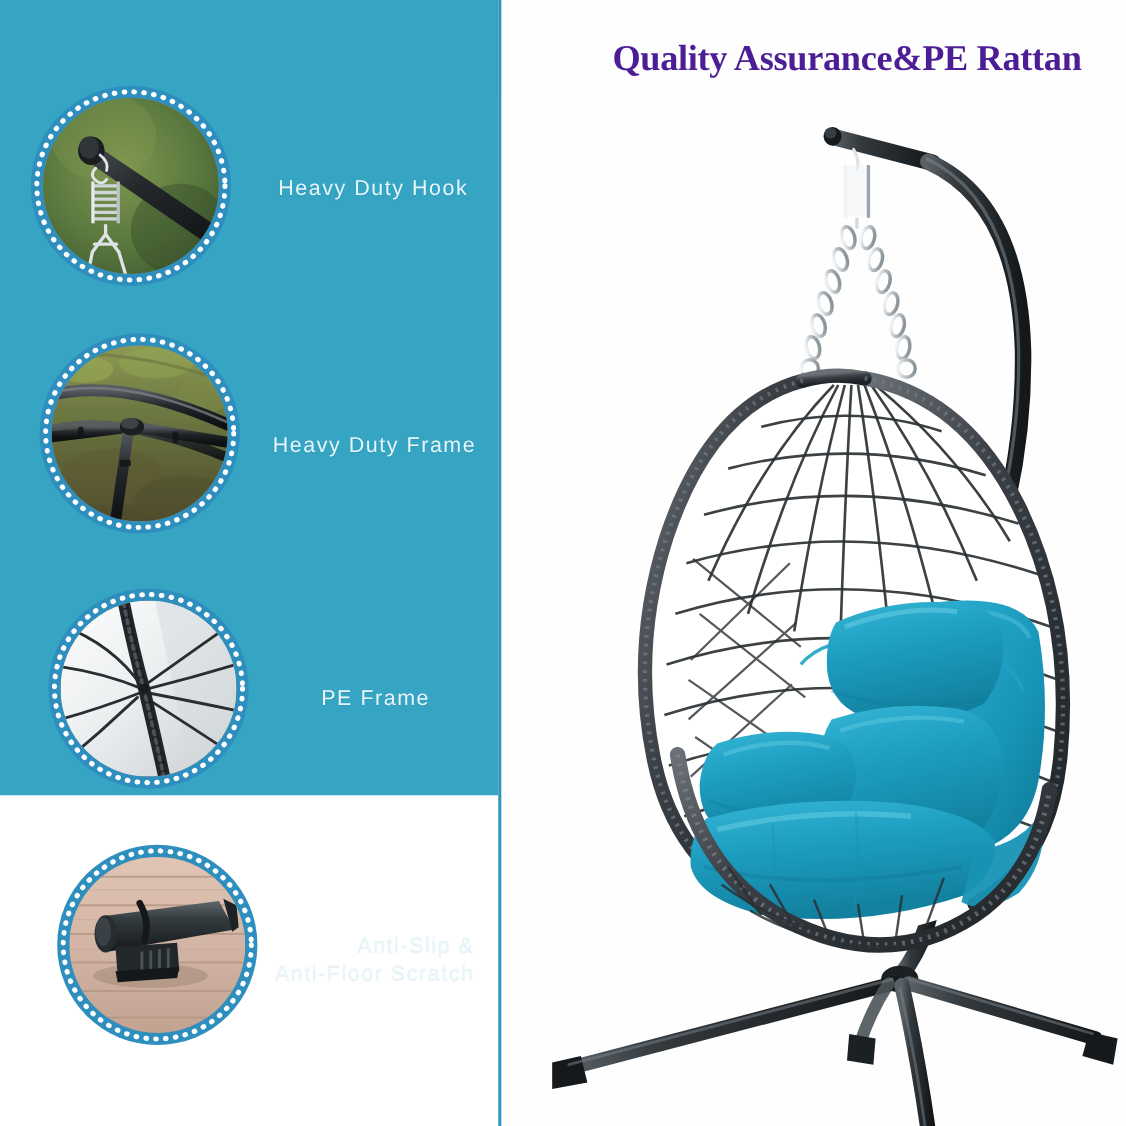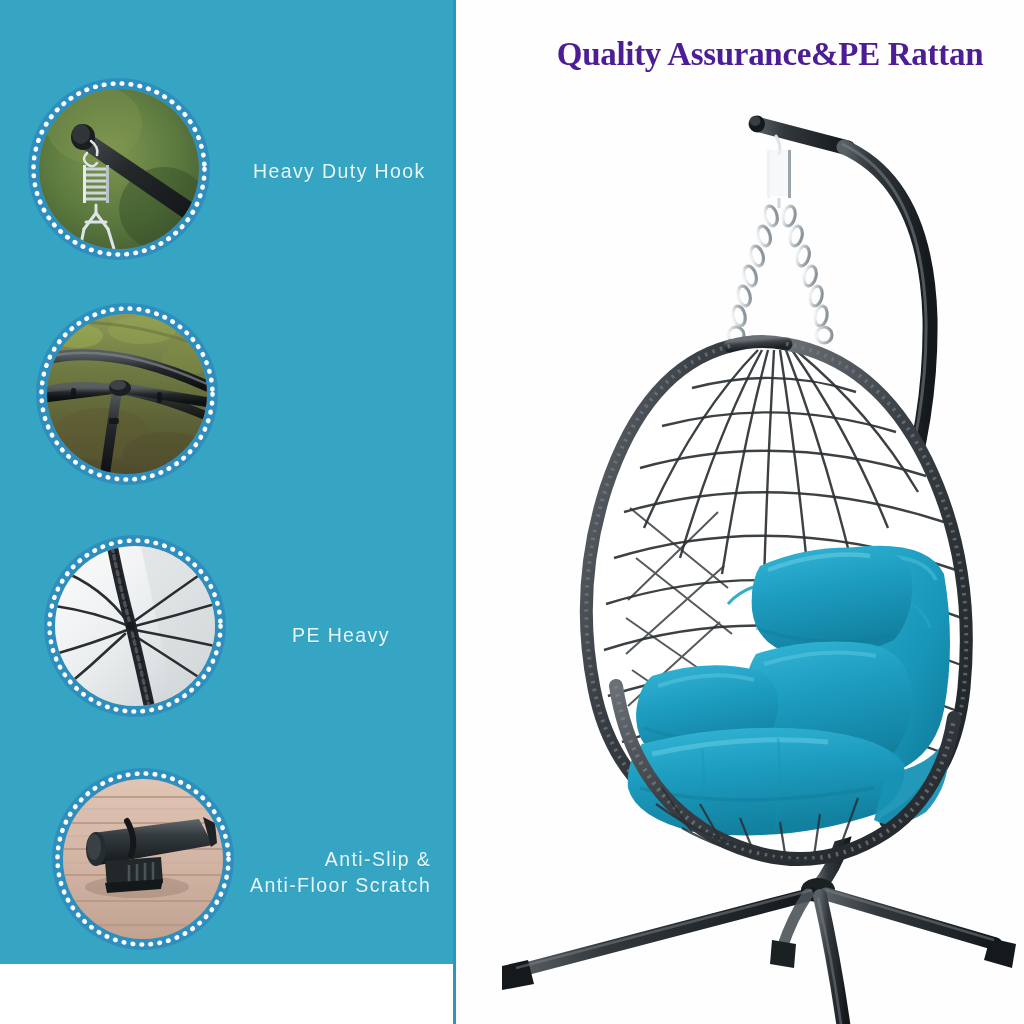--- a/index.html
+++ b/index.html
@@ -1,21 +1,21 @@
 <!DOCTYPE html>
 <html><head>
 <meta charset="utf-8">
 <style>
   html,body{margin:0;padding:0;background:#fff;}
   body{width:1024px;height:1024px;font-family:"Liberation Sans",sans-serif;overflow:hidden;}
   #page{position:relative;width:1024px;height:1024px;overflow:hidden;background:#fff;}
 
   
   #left-panel{
-    position:absolute;left:0;top:0;width:453px;height:964px;
+    position:absolute;left:0;top:0;width:453px;height:723px;
     background:#36a5c3;
   }
   #panel-divider{
     position:absolute;left:453px;top:0;width:3px;height:1024px;
     background:#2f96b8;
   }
 
   .feature-row{position:absolute;left:0;width:453px;height:215px;}
   .feature-circle{
     position:absolute;width:182px;height:182px;border-radius:50%;
@@ -150,20 +150,21 @@
             <ellipse cx="71" cy="71" rx="8" ry="5" fill="#3c4245"></ellipse>
             <rect x="24" y="74" width="5" height="11" rx="2" fill="#111416" opacity=".85"></rect>
             <rect x="110" y="78" width="5" height="11" rx="2" fill="#111416" opacity=".85"></rect>
             <rect x="62" y="104" width="10" height="6" rx="2" fill="#111416" opacity=".85"></rect>
           </svg>
         </div>
         <svg class="dot-ring" viewBox="0 0 182 182">
           <circle cx="91" cy="91" r="85.5" fill="none" stroke="#ffffff" stroke-width="4.6" stroke-linecap="round" stroke-dasharray="0.6 8.4"></circle>
         </svg>
       </div>
+      <div class="feature-label" style="left:248px;top:392px;">Heavy Duty Frame</div>
     </div>
 
     <div class="feature-row" style="top:0;">
       <div class="feature-circle" style="left:44px;top:535px;">
         <div class="photo">
           <svg viewBox="0 0 160 160">
             <defs>
               <linearGradient id="wall" x1="0" y1="0" x2="1" y2="1">
                 <stop offset="0%" stop-color="#fdfdfd"></stop>
                 <stop offset="45%" stop-color="#eceff0"></stop>
@@ -187,21 +188,21 @@
             <path d="M56 -6 Q66 44 76 80 Q86 122 96 168" stroke="#22262a" stroke-width="11" fill="none" stroke-linecap="round"></path>
             <path d="M56 -6 Q66 44 76 80 Q86 122 96 168" stroke="#565c62" stroke-width="4" fill="none" stroke-linecap="round" stroke-dasharray="3 5" opacity=".85"></path>
             <path d="M58 -6 Q68 44 78 80 Q88 122 98 168" stroke="#0f1214" stroke-width="2" fill="none" opacity=".5"></path>
             <circle cx="76" cy="80" r="4.5" fill="#181b1e"></circle>
           </svg>
         </div>
         <svg class="dot-ring" viewBox="0 0 182 182">
           <circle cx="91" cy="91" r="85.5" fill="none" stroke="#ffffff" stroke-width="4.6" stroke-linecap="round" stroke-dasharray="0.6 8.4"></circle>
         </svg>
       </div>
-      <div class="feature-label" style="left:292px;top:622px;">PE Heavy</div>
+      <div class="feature-label" style="left:292px;top:622px;">PE Frame</div>
     </div>
 
     <div class="feature-row" style="top:0;text-align:right;">
       <div class="feature-circle" style="left:52px;top:768px;">
         <div class="photo">
           <svg viewBox="0 0 160 160">
             <defs>
               <linearGradient id="deck" x1="0" y1="0" x2="0" y2="1">
                 <stop offset="0%" stop-color="#e0c4b4"></stop>
                 <stop offset="50%" stop-color="#d3b5a5"></stop>

